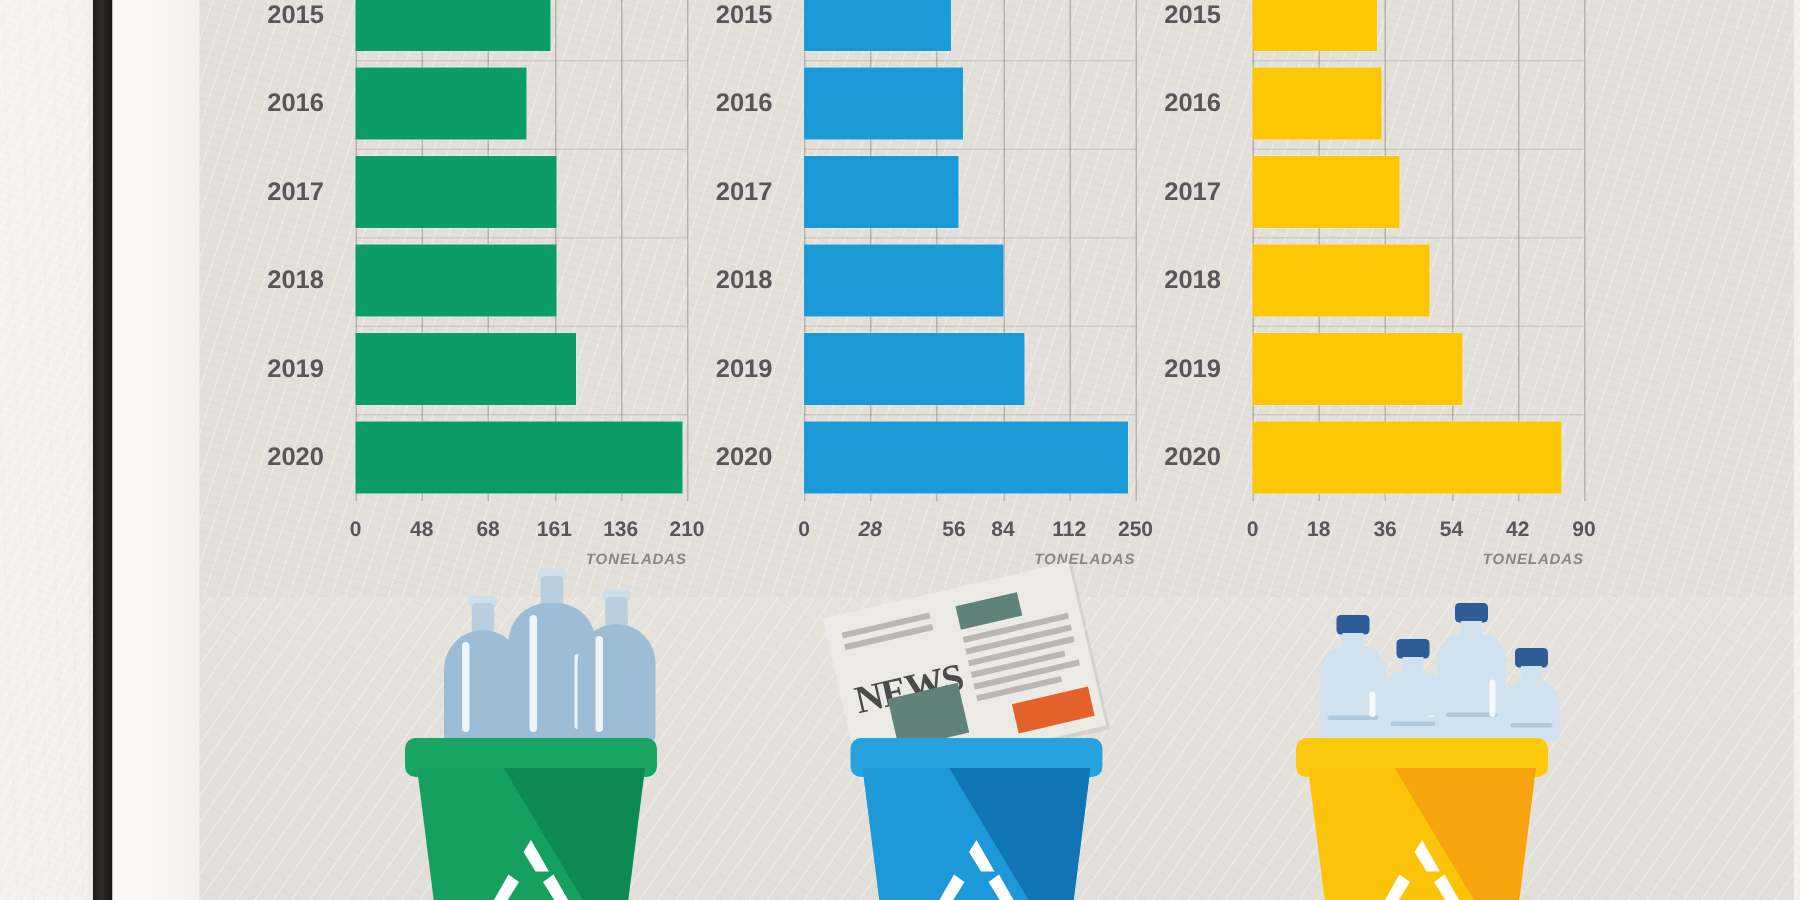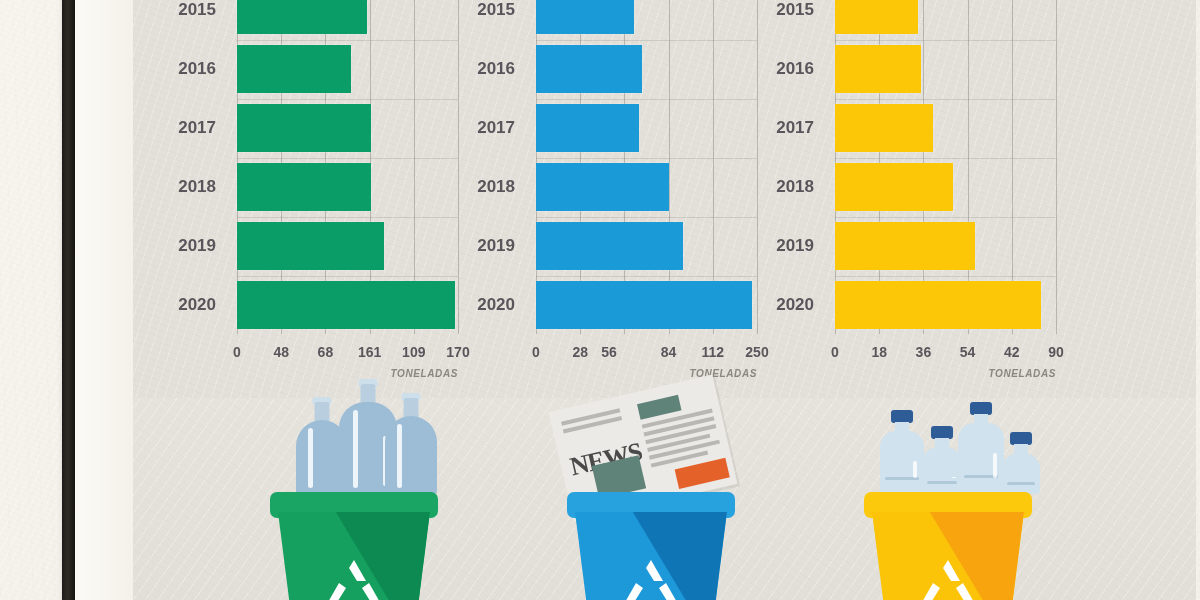--- a/index.html
+++ b/index.html
@@ -253,22 +253,22 @@
         <div class="row-line" style="top: 290px;"></div>
         <div class="bar-row" style="top: 295px; width: 221px;">
           <div class="bar g" style="width: 218.4px;"></div>
         </div>
       </div>
     <div class="xaxis">
         <div class="xtick" style="left: 0px;">0</div>
         <div class="xtick" style="left: 44.2px;">48</div>
         <div class="xtick" style="left: 88.4px;">68</div>
         <div class="xtick" style="left: 132.6px;">161</div>
-        <div class="xtick" style="left: 176.8px;">109</div>
-        <div class="xtick" style="left: 221px;">170</div>
+        <div class="xtick" style="left: 176.8px;">136</div>
+        <div class="xtick" style="left: 221px;">210</div>
       </div>
     <div class="unit">TONELADAS</div>
   <div class="ylab" style="top: -8px;">2015</div>
       <div class="ylab" style="top: 51px;">2016</div>
       <div class="ylab" style="top: 110px;">2017</div>
       <div class="ylab" style="top: 169px;">2018</div>
       <div class="ylab" style="top: 228px;">2019</div>
       <div class="ylab" style="top: 287px;">2020</div>
     </div>
 
@@ -300,22 +300,22 @@
         <div class="bar-row" style="top: 236px; width: 221px;">
           <div class="bar b" style="width: 146.807px;"></div>
         </div>
         <div class="row-line" style="top: 290px;"></div>
         <div class="bar-row" style="top: 295px; width: 221px;">
           <div class="bar b" style="width: 216.264px;"></div>
         </div>
       </div>
     <div class="xaxis">
         <div class="xtick" style="left: 0px;">0</div>
-        <div class="xtick" style="left: 44.2px;">28</div>
-        <div class="xtick" style="left: 73px;">56</div>
+        <div class="xtick" style="left: 44.2px; font-style: italic;">28</div>
+        <div class="xtick" style="left: 100px;">56</div>
         <div class="xtick" style="left: 132.6px;">84</div>
         <div class="xtick" style="left: 176.8px;">112</div>
         <div class="xtick" style="left: 221px;">250</div>
       </div>
     <div class="unit">TONELADAS</div>
   <div class="ylab" style="top: -8px;">2015</div>
       <div class="ylab" style="top: 51px;">2016</div>
       <div class="ylab" style="top: 110px;">2017</div>
       <div class="ylab" style="top: 169px;">2018</div>
       <div class="ylab" style="top: 228px;">2019</div>

